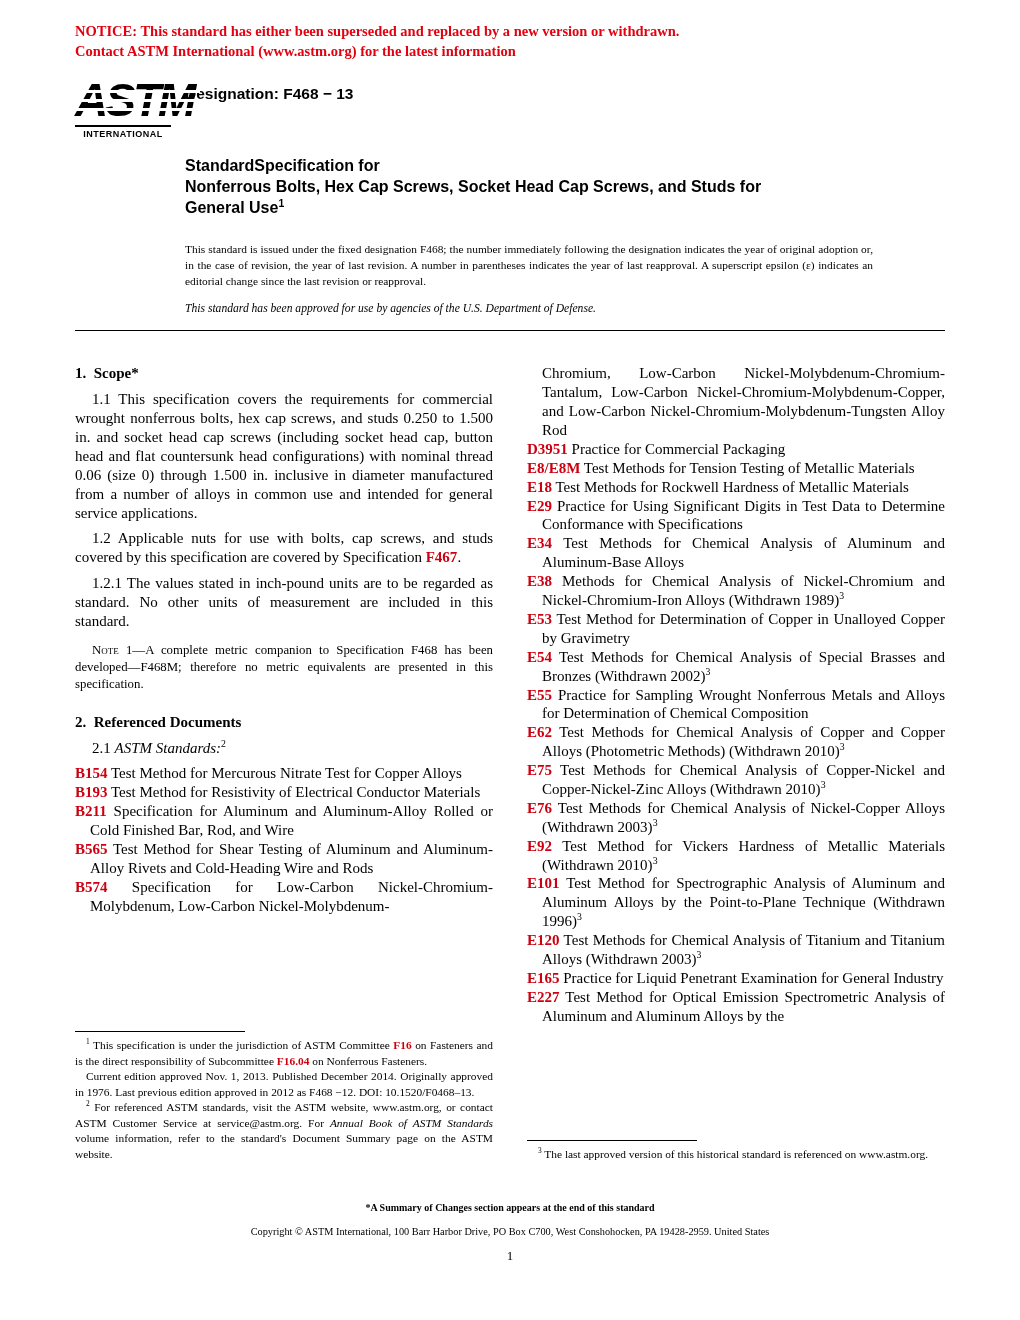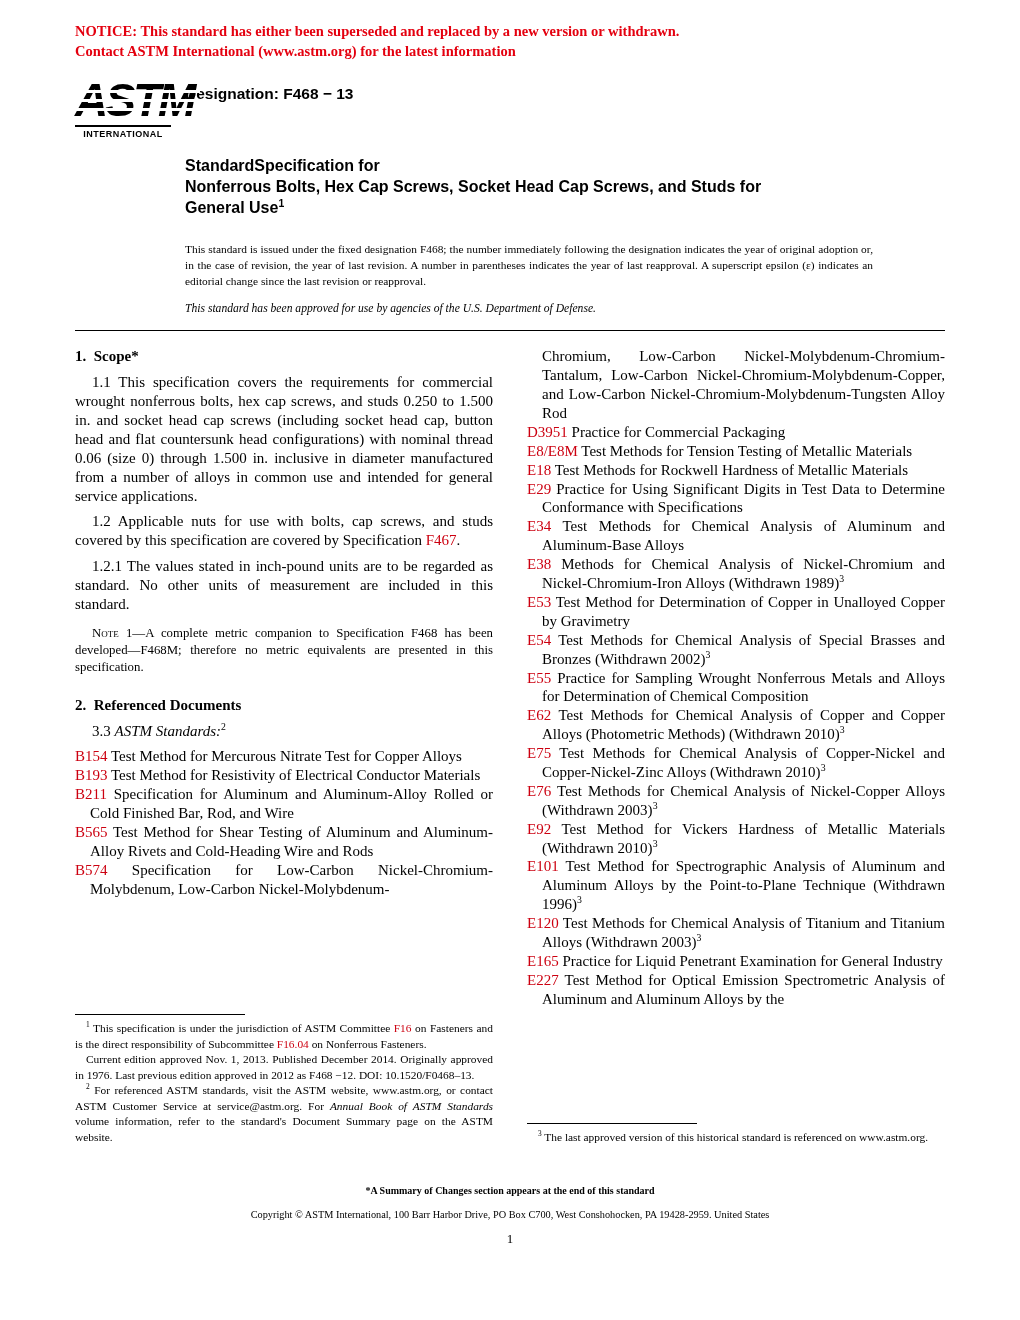--- a/index.html
+++ b/index.html
@@ -16,30 +16,30 @@
   .s1 { top: 13px; } .s2 { top: 22px; } .s3 { top: 31px; }
   .logo-sub { font-family: "Liberation Sans", sans-serif; font-weight: bold; font-size: 9px; letter-spacing: 0.5px; border-top: 2px solid #000; padding-top: 2px; margin-top: 2px; }
   .header-text { margin-left: 14px; width: 700px; }
   .designation { font-family: "Liberation Sans", sans-serif; font-weight: bold; font-size: 15.5px; padding-top: 8px; }
   .title-block { margin-top: 52px; max-width: 600px; font-family: "Liberation Sans", sans-serif; font-weight: bold; font-size: 16px; line-height: 1.32; }
   .issued { margin-top: 24px; font-size: 11.4px; line-height: 1.4; text-align: justify; max-width: 688px; }
   .dod { margin-top: 12px; font-style: italic; font-size: 11.6px; }
 
   .head-rule { border: none; border-top: 1px solid #000; margin-top: 15px; }
 
-  .columns { display: flex; gap: 34px; margin-top: 16px; height: 800px; }
+  .columns { display: flex; gap: 34px; margin-top: 33px; height: 800px; }
   .col { width: calc(50% - 13px); display: flex; flex-direction: column; overflow: hidden; font-size: 15px; line-height: 1.26; }
   .sec { font-size: 15px; font-weight: bold; margin: 10px 0 7px; }
   .sec.first { margin-top: 0; }
   .body-p { text-align: justify; text-indent: 17px; margin: 0 0 7px; }
   .note { font-size: 12.8px; line-height: 1.32; text-align: justify; text-indent: 17px; margin: 4px 0 10px; }
   .note-label { font-variant: small-caps; }
   .ref-item { text-align: justify; padding-left: 15px; text-indent: -15px; }
   .ref-item.ref-cont { text-indent: 0; }
-  .link, .ref-code { color: #cc0010; }
+  .link, .ref-code { color: #cc0010; font-weight: bold; }
   .wd { }
 
   .col-foot { margin-top: auto; padding-bottom: 2px; }
   .fn-rule { width: 170px; border-top: 1px solid #000; margin-bottom: 6px; }
   .fn { font-size: 11.4px; line-height: 1.36; text-align: justify; text-indent: 11px; margin: 0; }
 
   .summary { text-align: center; font-weight: bold; font-size: 10px; margin-top: 38px; }
   .copyright { text-align: center; font-size: 10.3px; margin-top: 13px; }
   .pagenum { text-align: center; font-size: 13px; margin-top: 11px; }
   sup { font-size: 0.65em; vertical-align: super; line-height: 0; }
@@ -79,21 +79,21 @@
 
   <div class="columns">
 
     <div class="col">
       <h2 class="sec first">1.&nbsp;&nbsp;Scope*</h2>
       <p class="body-p">1.1 This specification covers the requirements for commercial wrought nonferrous bolts, hex cap screws, and studs 0.250 to 1.500 in. and socket head cap screws (including socket head cap, button head and flat countersunk head configurations) with nominal thread 0.06 (size 0) through 1.500 in. inclusive in diameter manufactured from a number of alloys in common use and intended for general service applications.</p>
       <p class="body-p"><span>1.2 Applicable nuts for use with bolts, cap screws, and studs covered by this specification are covered by Specification </span><span class="link">F467</span><span>.</span></p>
       <p class="body-p">1.2.1 The values stated in inch-pound units are to be regarded as standard. No other units of measurement are included in this standard.</p>
       <p class="note"><span class="note-label">Note 1—</span><span>A complete metric companion to Specification F468 has been developed—F468M; therefore no metric equivalents are presented in this specification.</span></p>
       <h2 class="sec">2.&nbsp;&nbsp;Referenced Documents</h2>
-      <p class="body-p"><span>3.3 </span><i>ASTM Standards:</i><sup>2</sup></p>
+      <p class="body-p"><span>2.1 </span><i>ASTM Standards:</i><sup>2</sup></p>
       <div id="refs-left" class="refs">
           <div class="ref-item"><span class="ref-code">B154</span> <span>Test Method for Mercurous Nitrate Test for Copper Alloys</span></div>
           <div class="ref-item"><span class="ref-code">B193</span> <span>Test Method for Resistivity of Electrical Conductor Materials</span></div>
           <div class="ref-item"><span class="ref-code">B211</span> <span>Specification for Aluminum and Aluminum-Alloy Rolled or Cold Finished Bar, Rod, and Wire</span></div>
           <div class="ref-item"><span class="ref-code">B565</span> <span>Test Method for Shear Testing of Aluminum and Aluminum-Alloy Rivets and Cold-Heading Wire and Rods</span></div>
           <div class="ref-item"><span class="ref-code">B574</span> <span>Specification for Low-Carbon Nickel-Chromium-Molybdenum, Low-Carbon Nickel-Molybdenum-</span></div>
         </div>
       <div class="col-foot">
         <div class="fn-rule"></div>
         <p class="fn"><sup>1</sup><span> This specification is under the jurisdiction of ASTM Committee </span><span class="link">F16</span><span> on Fasteners and is the direct responsibility of Subcommittee </span><span class="link">F16.04</span><span> on Nonferrous Fasteners.</span></p>

